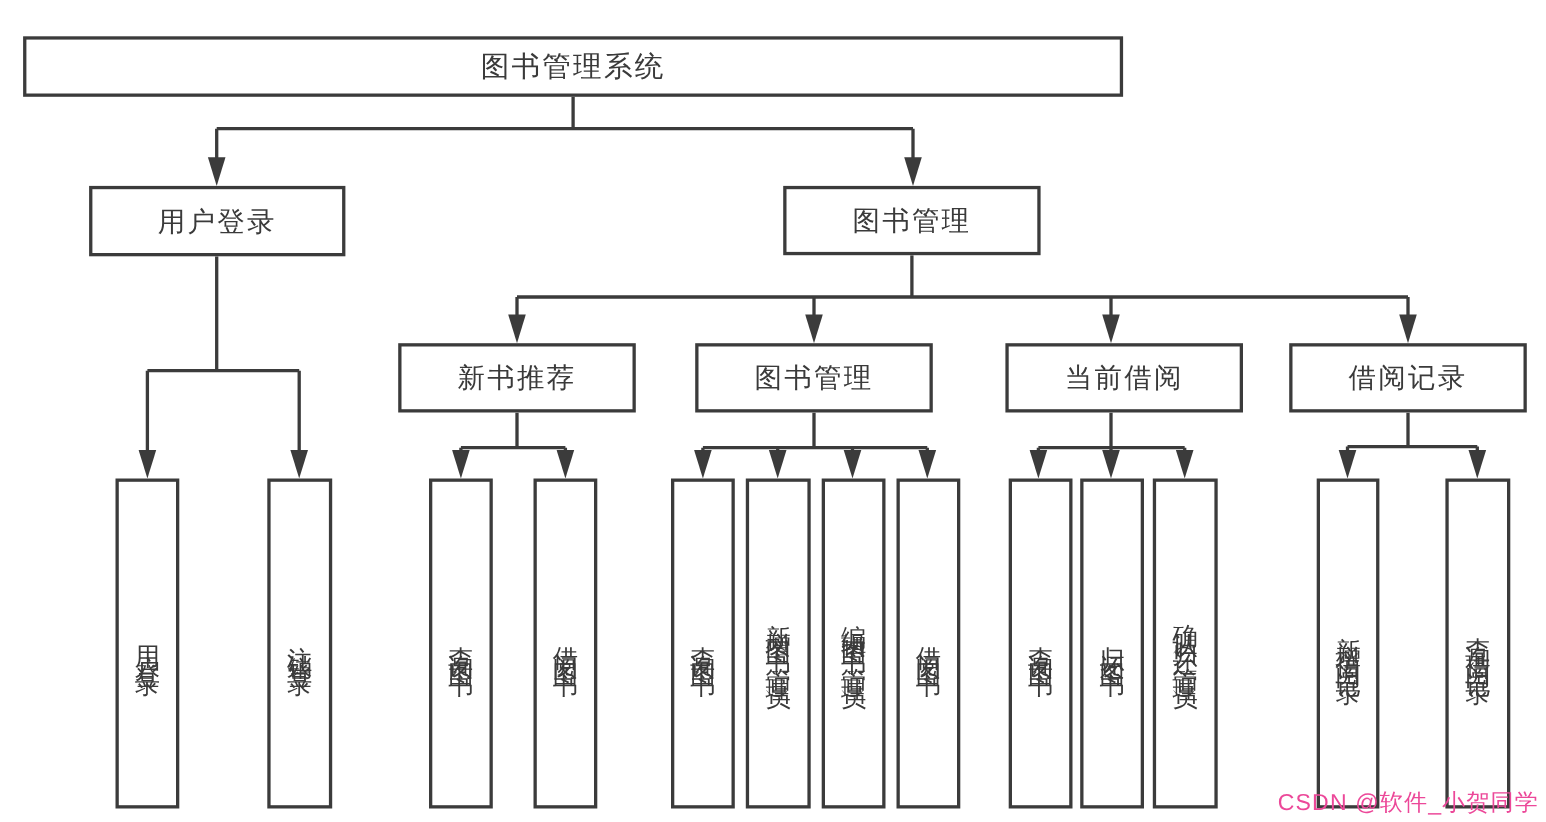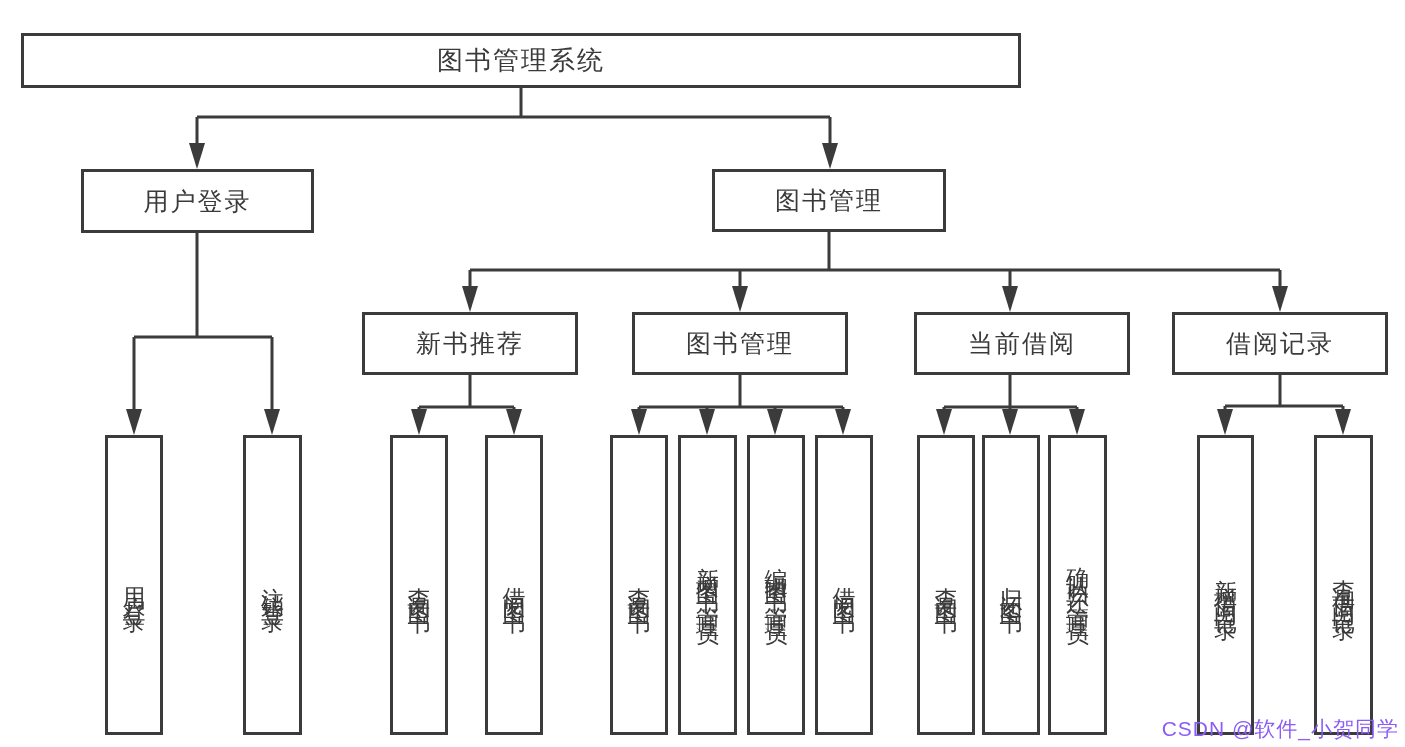--- a/index.html
+++ b/index.html
@@ -30,21 +30,21 @@
     font-size:23px;
     letter-spacing:8px;
     line-height:1.0;
   }
   .watermark{
     position:absolute;
     right:6px;
     bottom:4px;
     font-size:21px;
     letter-spacing:1px;
-    color:#8b5cf6;
+    color:#ec4899;
     z-index:10;
     white-space:nowrap;
   }
 </style>
 </head>
 <body>
 
 <div class="canvas">
 
   <svg class="wires" width="1405" height="747" viewBox="0 0 1405 747">

